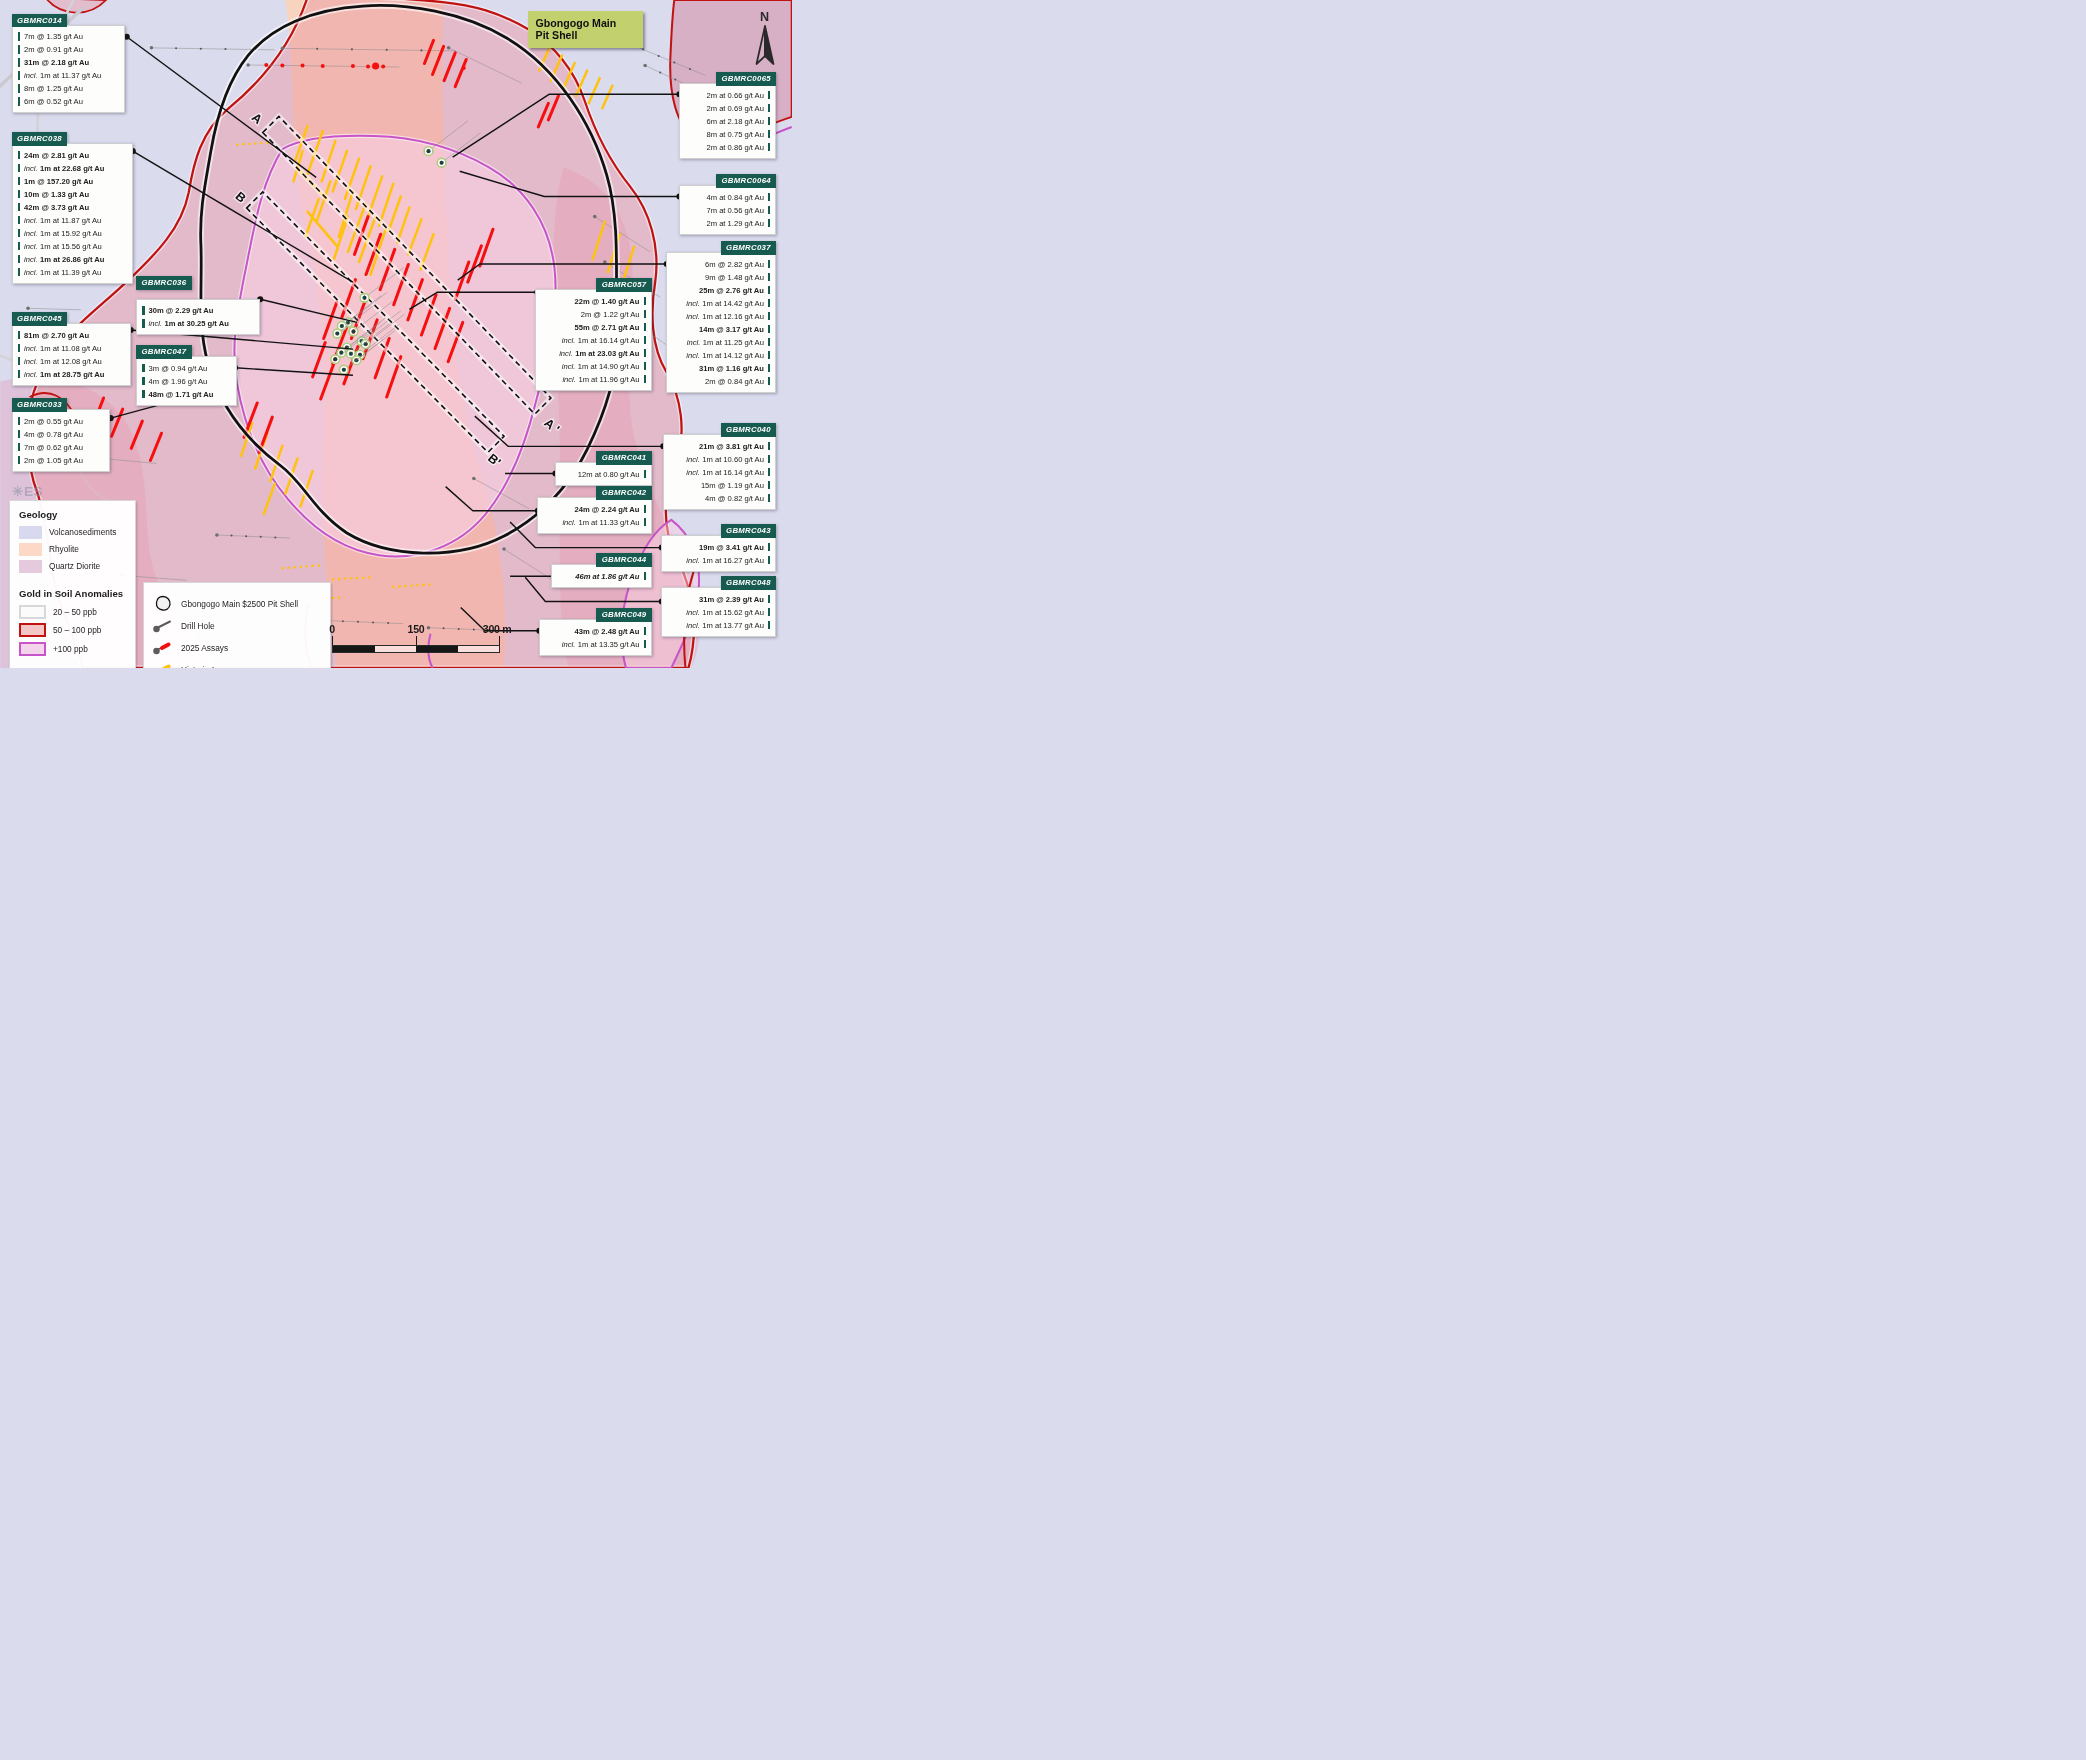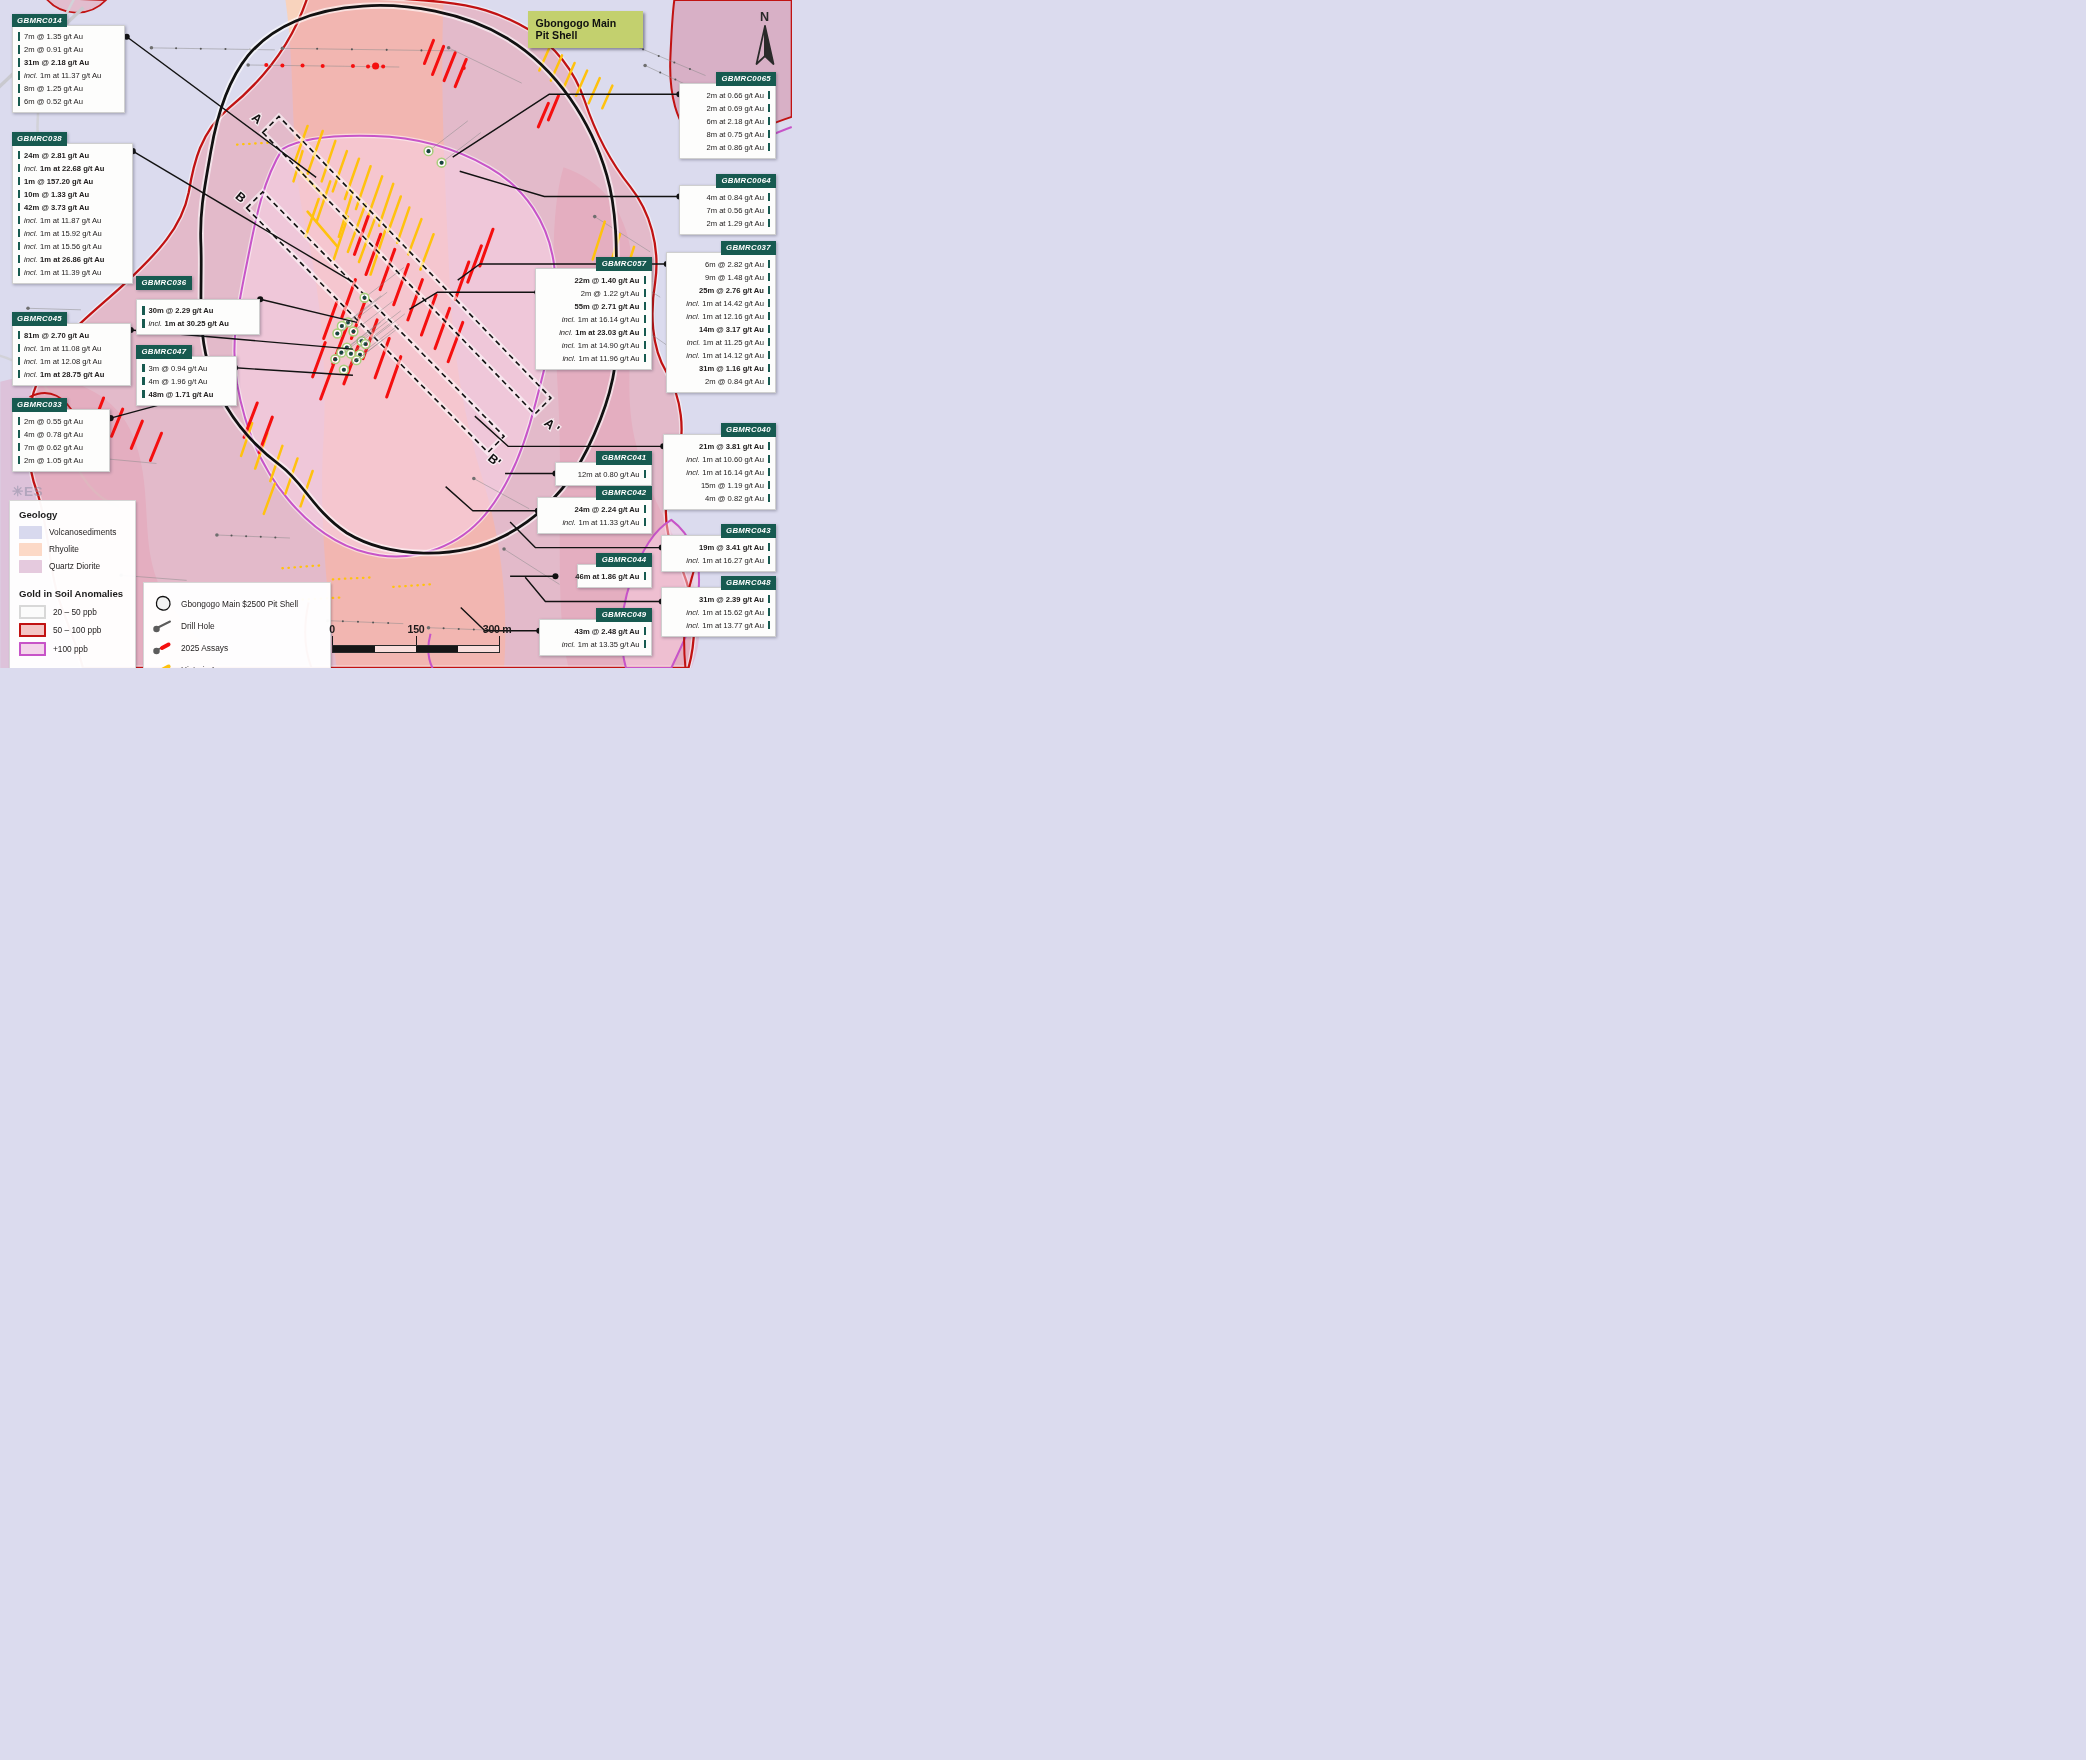--- a/index.html
+++ b/index.html
@@ -692,21 +692,21 @@
           <div class="c-row bold">
             <div class="c-tick"></div>
             <div class="c-text"><span style="font-weight: 700;">31m @ 1.16 g/t Au</span></div>
           </div>
           <div class="c-row">
             <div class="c-tick"></div>
             <div class="c-text"><span>2m @ 0.84 g/t Au</span></div>
           </div>
         </div>
       </div>
-      <div class="co right" style="top: 257px; right: 140px;">
+      <div class="co right" style="top: 278px; right: 140px;">
         <div class="co-head">GBMRC057</div>
         <div class="co-body" style="width: 117px;">
           <div class="c-row bold">
             <div class="c-tick"></div>
             <div class="c-text"><span style="font-weight: 700;">22m @ 1.40 g/t Au</span></div>
           </div>
           <div class="c-row">
             <div class="c-tick"></div>
             <div class="c-text"><span>2m @ 1.22 g/t Au</span></div>
           </div>
@@ -787,21 +787,21 @@
             <div class="c-text"><span style="font-weight: 700;">19m @ 3.41 g/t Au</span></div>
           </div>
           <div class="c-row">
             <div class="c-tick"></div>
             <div class="c-text"><span class="c-incl">incl.</span><span>1m at 16.27 g/t Au</span></div>
           </div>
         </div>
       </div>
       <div class="co right" style="top: 553px; right: 140px;">
         <div class="co-head">GBMRC044</div>
-        <div class="co-body" style="width: 75px;">
+        <div class="co-body" style="width: 101px; font-style: italic;">
           <div class="c-row bold">
             <div class="c-tick"></div>
             <div class="c-text"><span style="font-weight: 700;">46m at 1.86 g/t Au</span></div>
           </div>
         </div>
       </div>
       <div class="co right" style="top: 576px; right: 15.6px;">
         <div class="co-head">GBMRC048</div>
         <div class="co-body" style="width: 115px;">
           <div class="c-row bold">

